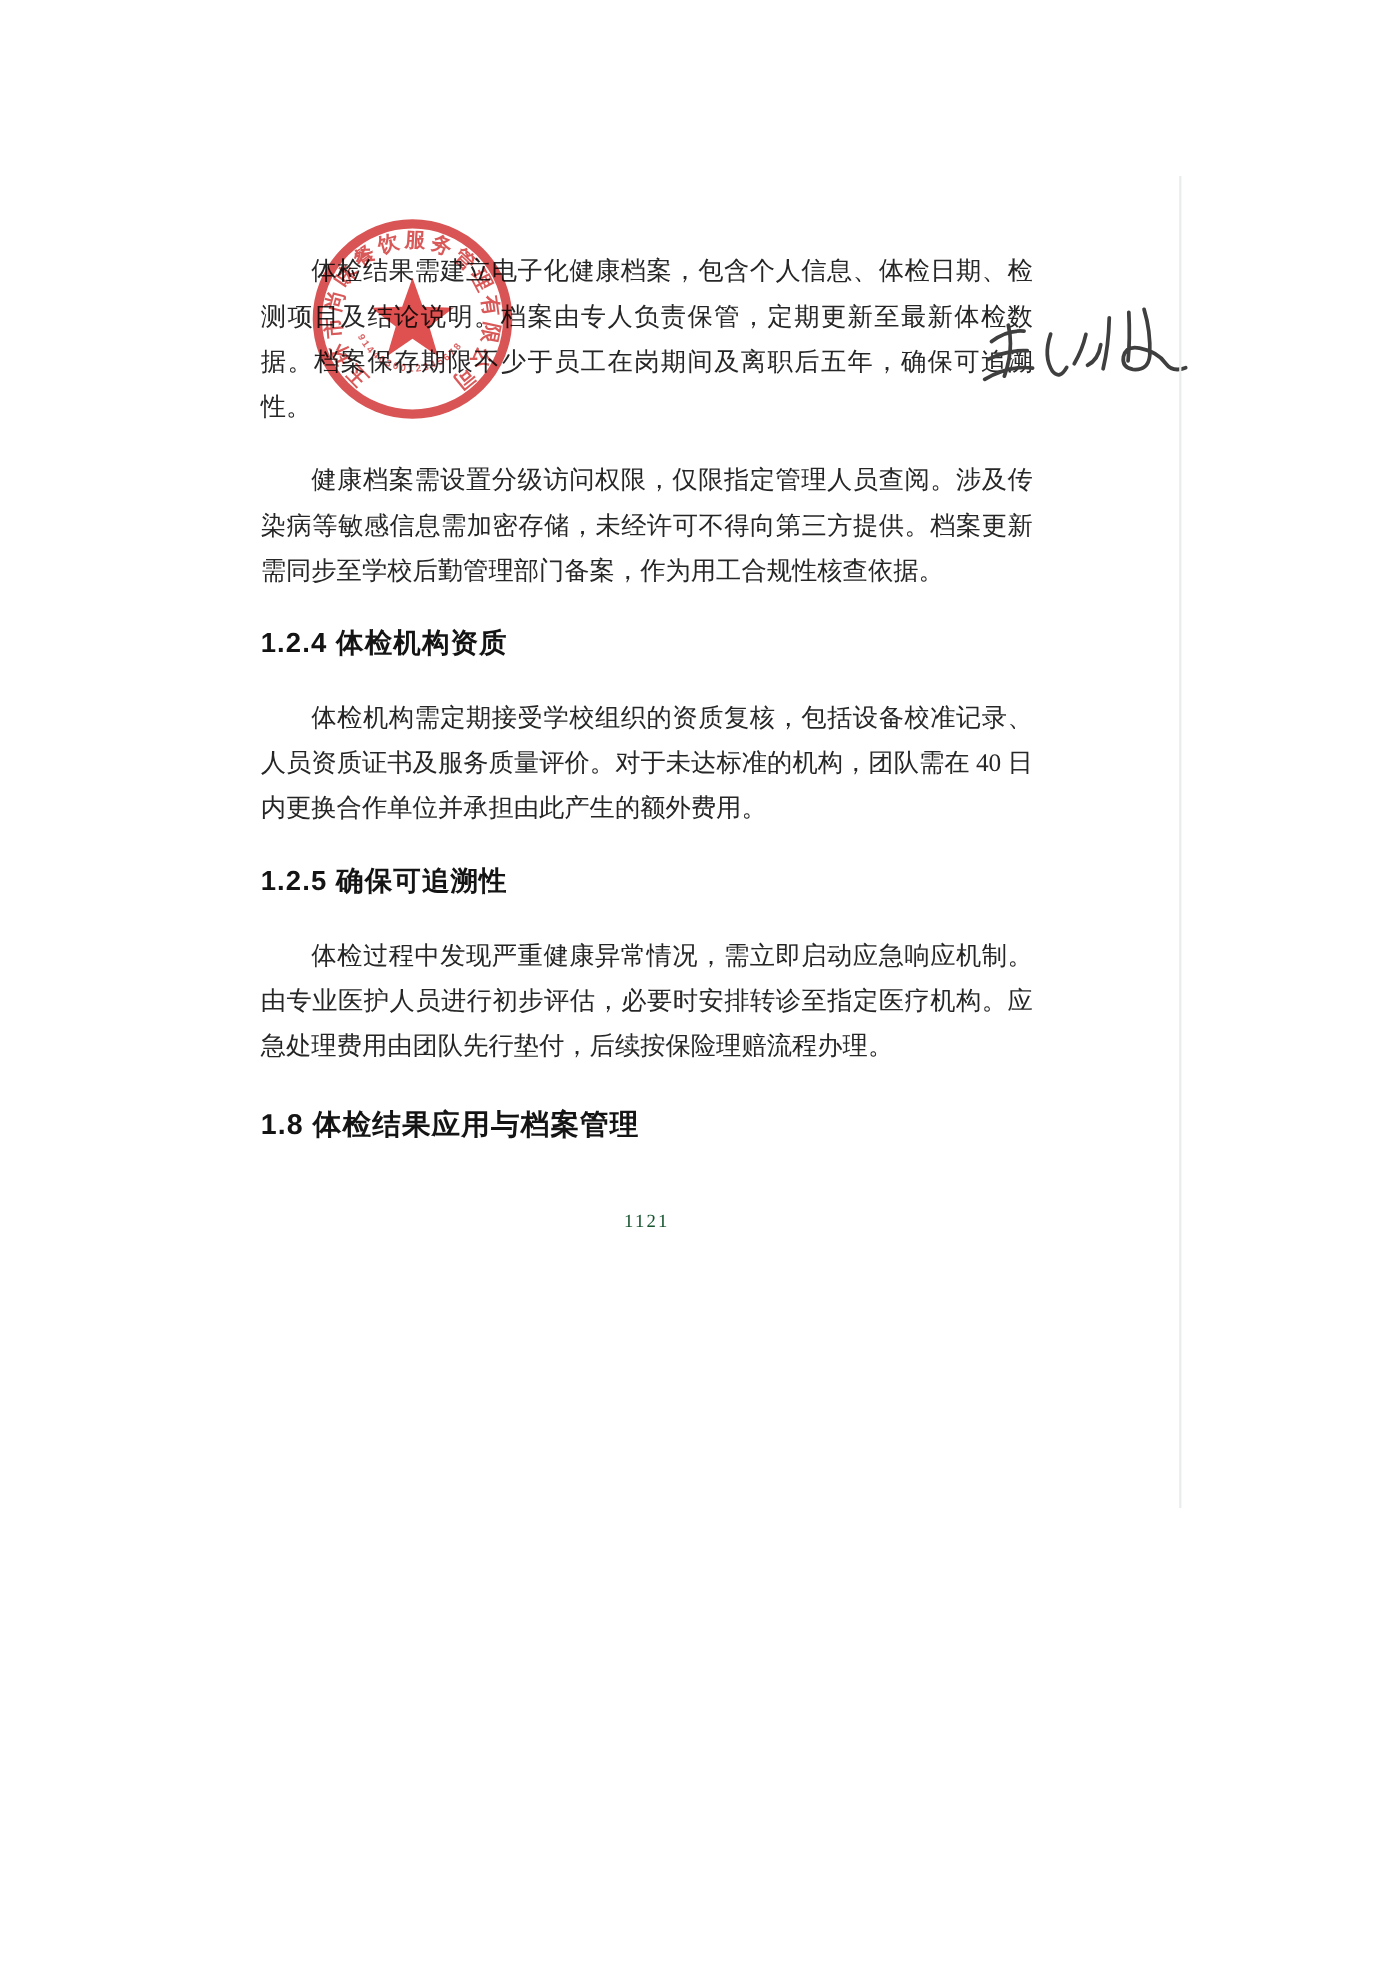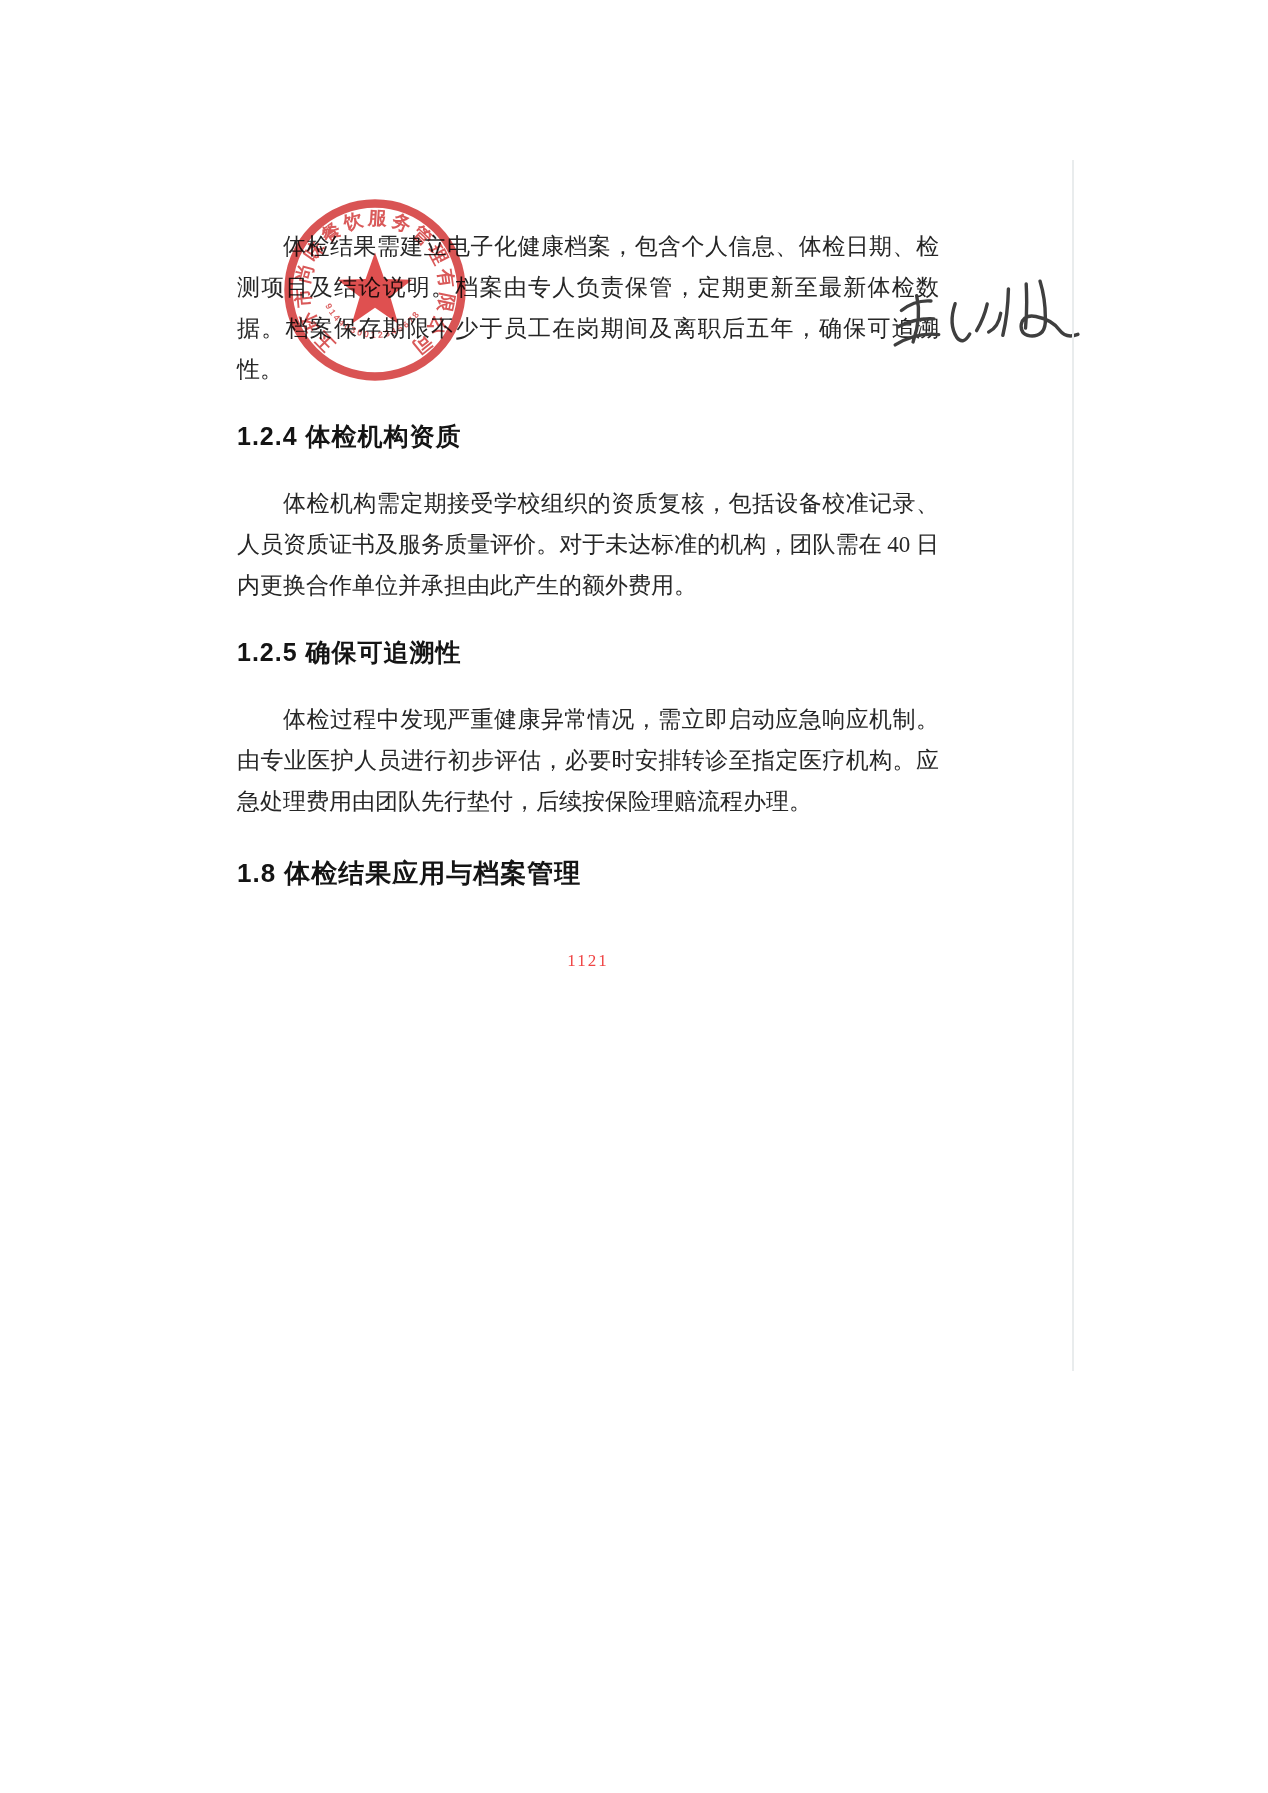--- a/index.html
+++ b/index.html
@@ -43,21 +43,21 @@
     line-height: 41px;
     margin: 31px 0 0 0;
     letter-spacing: 1px;
   }
   .pageno {
     margin-top: 46px;
     text-align: center;
     font-family: "Liberation Serif", "DejaVu Serif", serif;
     font-size: 17px;
     letter-spacing: 2px;
-    color: #ef4444;
+    color: #14532d;
     text-indent: 0;
   }
 
   
   .stamp {
     position: absolute;
     left: 281px; top: 196px;
     width: 188px; height: 188px;
     mix-blend-mode: multiply;
     opacity: 0.92;
@@ -80,20 +80,21 @@
     background: #e9eced;
   }
 </style>
 </head>
 <body>
 
 <div class="viewport">
 
   <div class="doc">
     <p class="para">体检结果需建立电子化健康档案，包含个人信息、体检日期、检测项目及结论说明。档案由专人负责保管，定期更新至最新体检数据。档案保存期限不少于员工在岗期间及离职后五年，确保可追溯性。</p>
+    <p class="para">健康档案需设置分级访问权限，仅限指定管理人员查阅。涉及传染病等敏感信息需加密存储，未经许可不得向第三方提供。档案更新需同步至学校后勤管理部门备案，作为用工合规性核查依据。</p>
     <div class="h3">1.2.4 体检机构资质</div>
     <p class="para">体检机构需定期接受学校组织的资质复核，包括设备校准记录、人员资质证书及服务质量评价。对于未达标准的机构，团队需在 40 日内更换合作单位并承担由此产生的额外费用。</p>
     <div class="h3">1.2.5 确保可追溯性</div>
     <p class="para">体检过程中发现严重健康异常情况，需立即启动应急响应机制。由专业医护人员进行初步评估，必要时安排转诊至指定医疗机构。应急处理费用由团队先行垫付，后续按保险理赔流程办理。</p>
     <div class="h2">1.8 体检结果应用与档案管理</div>
     <div class="pageno">1121</div>
   </div>
 
   <div class="stamp">
     <svg width="188" height="188" viewBox="0 0 200 200">

